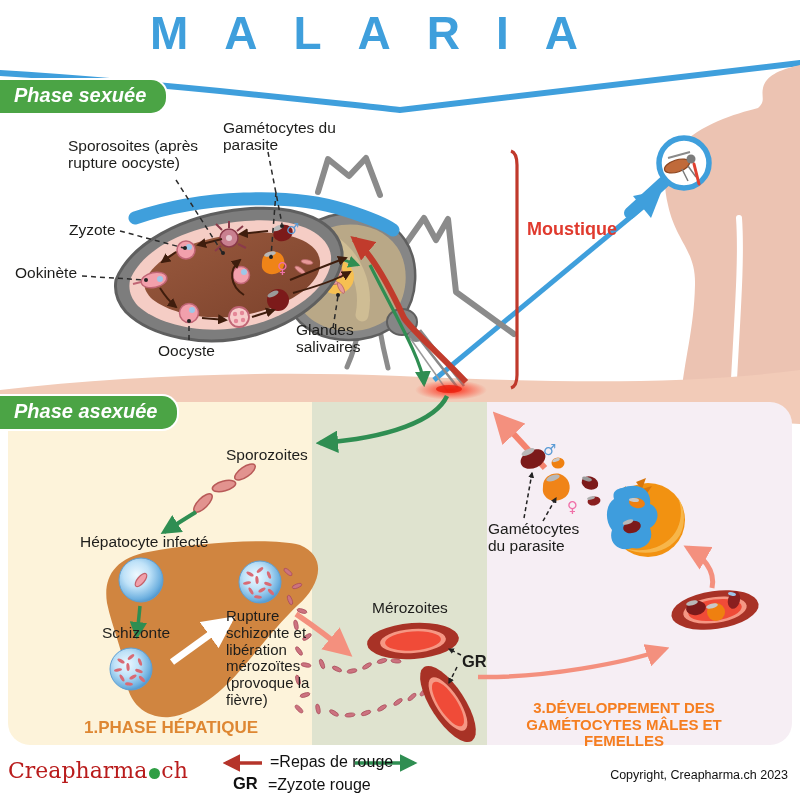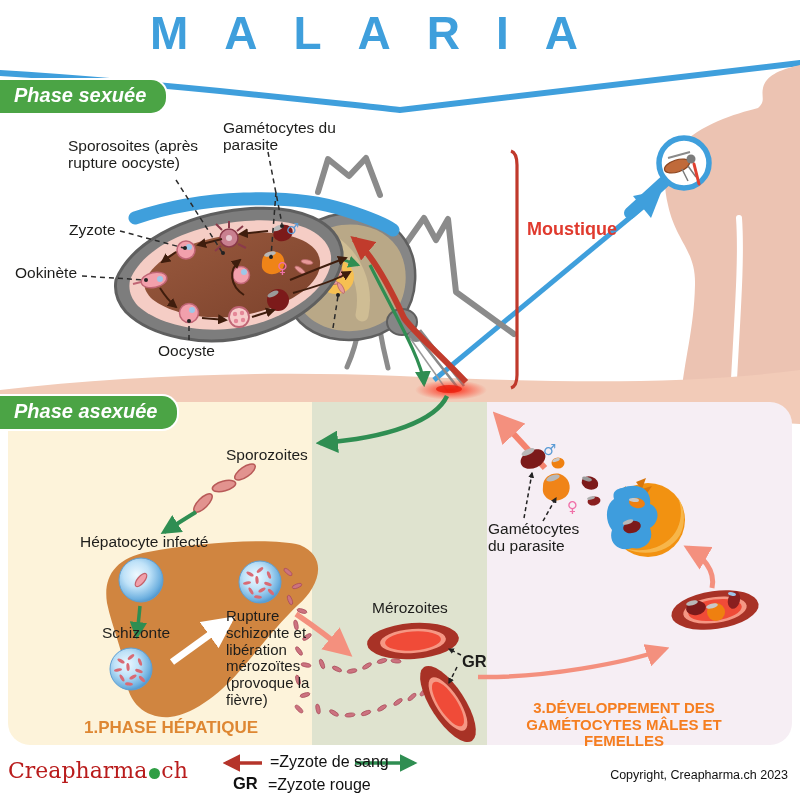--- a/index.html
+++ b/index.html
@@ -401,33 +401,34 @@
 
 <div class="title">MALARIA</div>
 <div class="banner banner-asex">Phase asexuée</div>
 <div class="banner banner-sex">Phase sexuée</div>
 
 <div class="lbl" style="left:68px;top:137px;width:142px;">Sporosoites (après rupture oocyste)</div>
 <div class="lbl" style="left:223px;top:119px;width:118px;">Gamétocytes du parasite</div>
 <div class="lbl" style="left:69px;top:221px;">Zyzote</div>
 <div class="lbl" style="left:15px;top:264px;">Ookinète</div>
 <div class="lbl" style="left:158px;top:342px;">Oocyste</div>
+<div class="lbl" style="left:296px;top:321px;width:84px;">Glandes salivaires</div>
 <div class="lbl moustique" style="left:527px;top:219px;">Moustique</div>
 
 <div class="lbl" style="left:226px;top:446px;">Sporozoites</div>
 <div class="lbl" style="left:80px;top:533px;">Hépatocyte infecté</div>
 <div class="lbl" style="left:102px;top:624px;">Schizonte</div>
 <div class="lbl" style="left:226px;top:608px;width:94px;font-size:15px;">Rupture schizonte et libération mérozoïtes (provoque la fièvre)</div>
 <div class="lbl phase1" style="left:84px;top:718px;">1.PHASE HÉPATIQUE</div>
 <div class="lbl" style="left:372px;top:599px;">Mérozoites</div>
 <div class="lbl gr" style="left:462px;top:652px;">GR</div>
 <div class="lbl" style="left:488px;top:520px;width:110px;">Gamétocytes du parasite</div>
 <div class="lbl phase3" style="left:488px;top:700px;width:272px;">3.DÉVELOPPEMENT DES GAMÉTOCYTES MÂLES ET FEMELLES</div>
 
-<div class="legend-txt" style="left:270px;top:753px;">=Zyzote de sang</div>
+<div class="legend-txt" style="left:270px;top:753px;">=Repas de rouge</div>
 <div class="legend-txt gr" style="left:233px;top:774px;font-weight:700;font-size:16.5px;">GR</div>
 <div class="legend-txt" style="left:268px;top:776px;">=Zyzote rouge</div>
 
 <div class="logo">
   <span>Creapharma</span>
       <span class="dot"></span>
       <span>ch</span>
 </div>
 <div class="copyright">Copyright, Creapharma.ch 2023</div>
 

